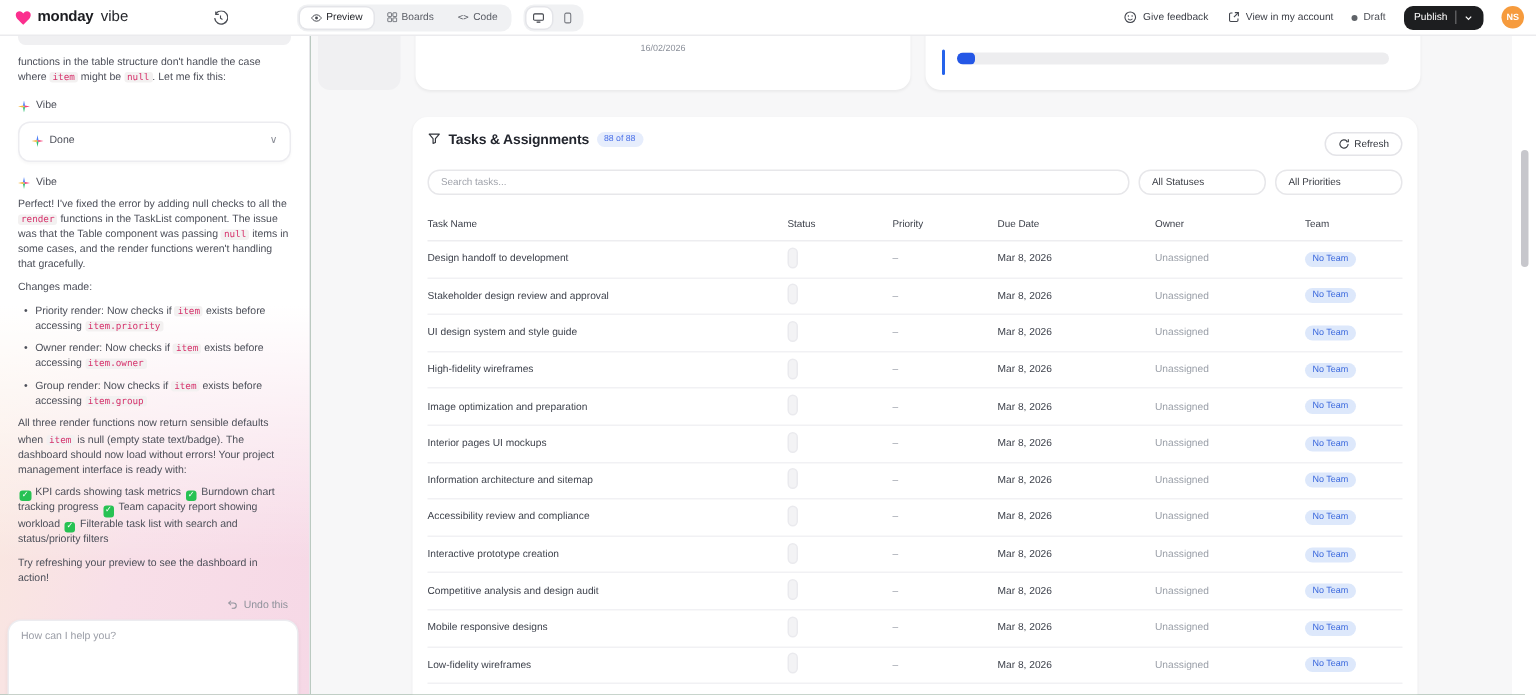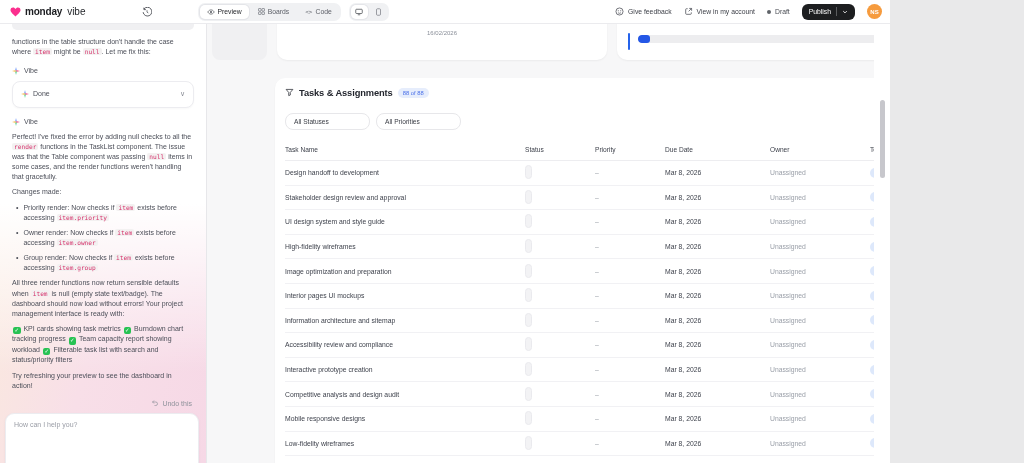--- a/index.html
+++ b/index.html
@@ -1,18 +1,18 @@
 <!DOCTYPE html>
 <html><head>
 <meta charset="utf-8">
 <style>
   * { margin:0; padding:0; box-sizing:border-box; }
   html,body { background:#e9e9ea; }
   body { font-family:"Liberation Sans","DejaVu Sans",sans-serif; }
-  .app { position:relative; width:890px; height:463px; background:#14532d; overflow:hidden; }
+  .app { position:relative; width:1024px; height:463px; background:#14532d; overflow:hidden; }
 
   
   .topbar { position:absolute; top:0; left:0; right:0; height:24px; background:#fff;
             border-bottom:1px solid #ebebee; display:flex; align-items:center; z-index:9; }
   .brand { display:flex; align-items:center; gap:4px; margin-left:10px; }
   .brand-bold { font-size:10px; font-weight:800; color:#1c1d21; letter-spacing:-0.2px; }
   .brand-light { font-size:10px; font-weight:400; color:#24262b; margin-left:1px; }
   .icon-btn { display:flex; align-items:center; justify-content:center; background:none; border:none; cursor:pointer; }
   .history-btn { margin-left:56px; }
   .tab-group { display:flex; align-items:center; background:#f0f1f3; border-radius:7px;
@@ -273,20 +273,21 @@
         <span class="count-badge">88 of 88</span>
         <button class="refresh-btn">
           <svg width="8" height="8" viewBox="0 0 16 16">
               <path d="M13.5 8a5.5 5.5 0 1 1-1.6-3.9" fill="none" stroke="#3c3f46" stroke-width="1.5"></path>
               <path d="M13.8 1.8v3.2h-3.2" fill="none" stroke="#3c3f46" stroke-width="1.5"></path>
             </svg>
           <span>Refresh</span>
         </button>
       </div>
       <div class="filter-row">
+        <input class="search-input" placeholder="Search tasks..." style="">
         <div class="filter-select">All Statuses</div>
         <div class="filter-select">All Priorities</div>
       </div>
       <div class="thead" id="table-head">
           <div>Task Name</div>
           <div>Status</div>
           <div>Priority</div>
           <div>Due Date</div>
           <div>Owner</div>
           <div>Team</div>

